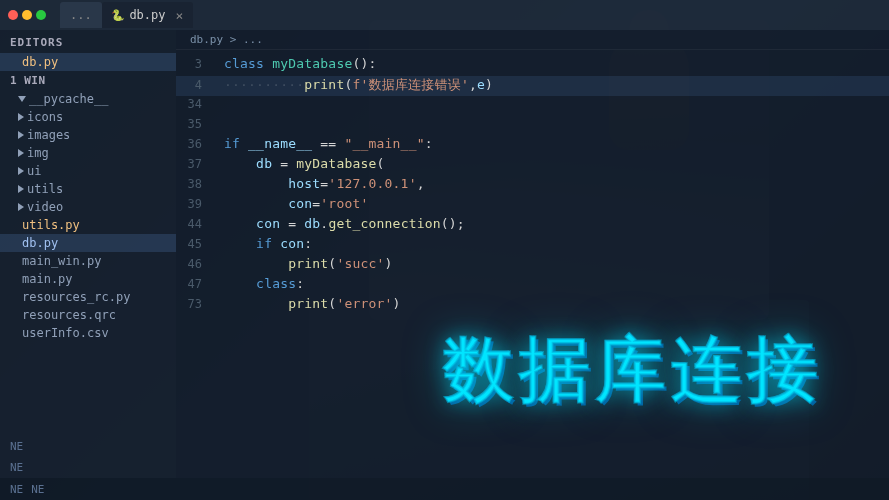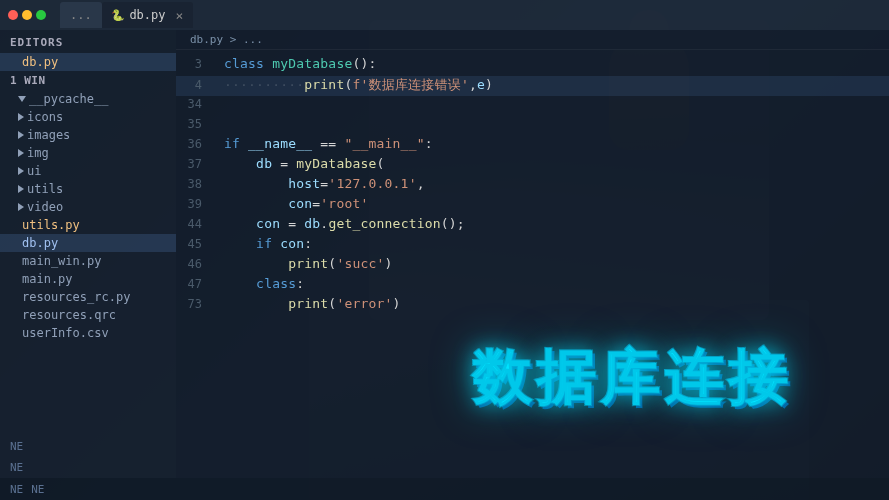--- a/index.html
+++ b/index.html
@@ -266,22 +266,22 @@
       bottom: 60px;
       left: 200px;
       right: 0;
       display: flex;
       justify-content: center;
       align-items: center;
       pointer-events: none;
     }
 
     .big-title {
-      font-size: 60px;
-      font-weight: 700;
+      font-size: 72px;
+      font-weight: 400;
       color: #00e5ff;
       text-shadow:
         0 0 20px rgba(0, 229, 255, 0.8),
         0 0 40px rgba(0, 229, 255, 0.5),
         3px 3px 0 rgba(0, 100, 180, 0.8),
         -1px -1px 0 rgba(0, 200, 255, 0.4);
       letter-spacing: 4px;
       
       -webkit-text-stroke: 2px rgba(0, 180, 220, 0.6);
     }

